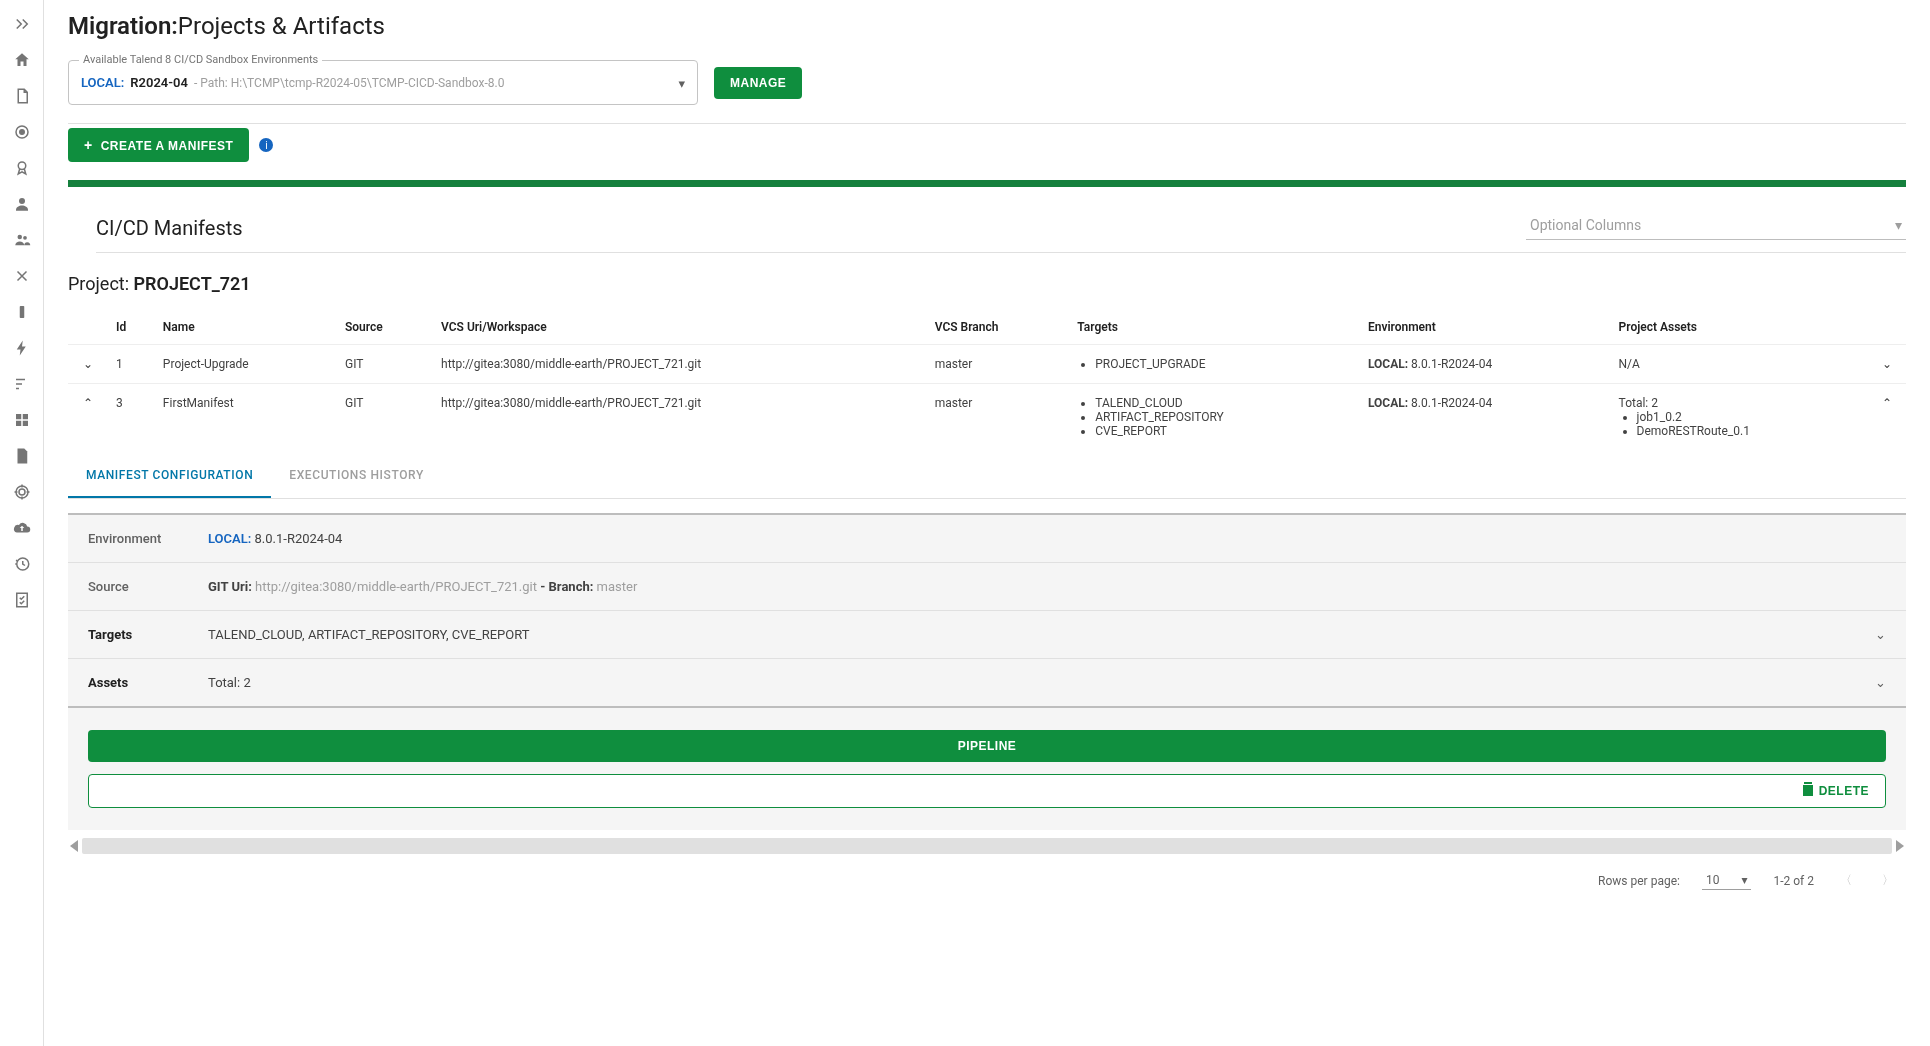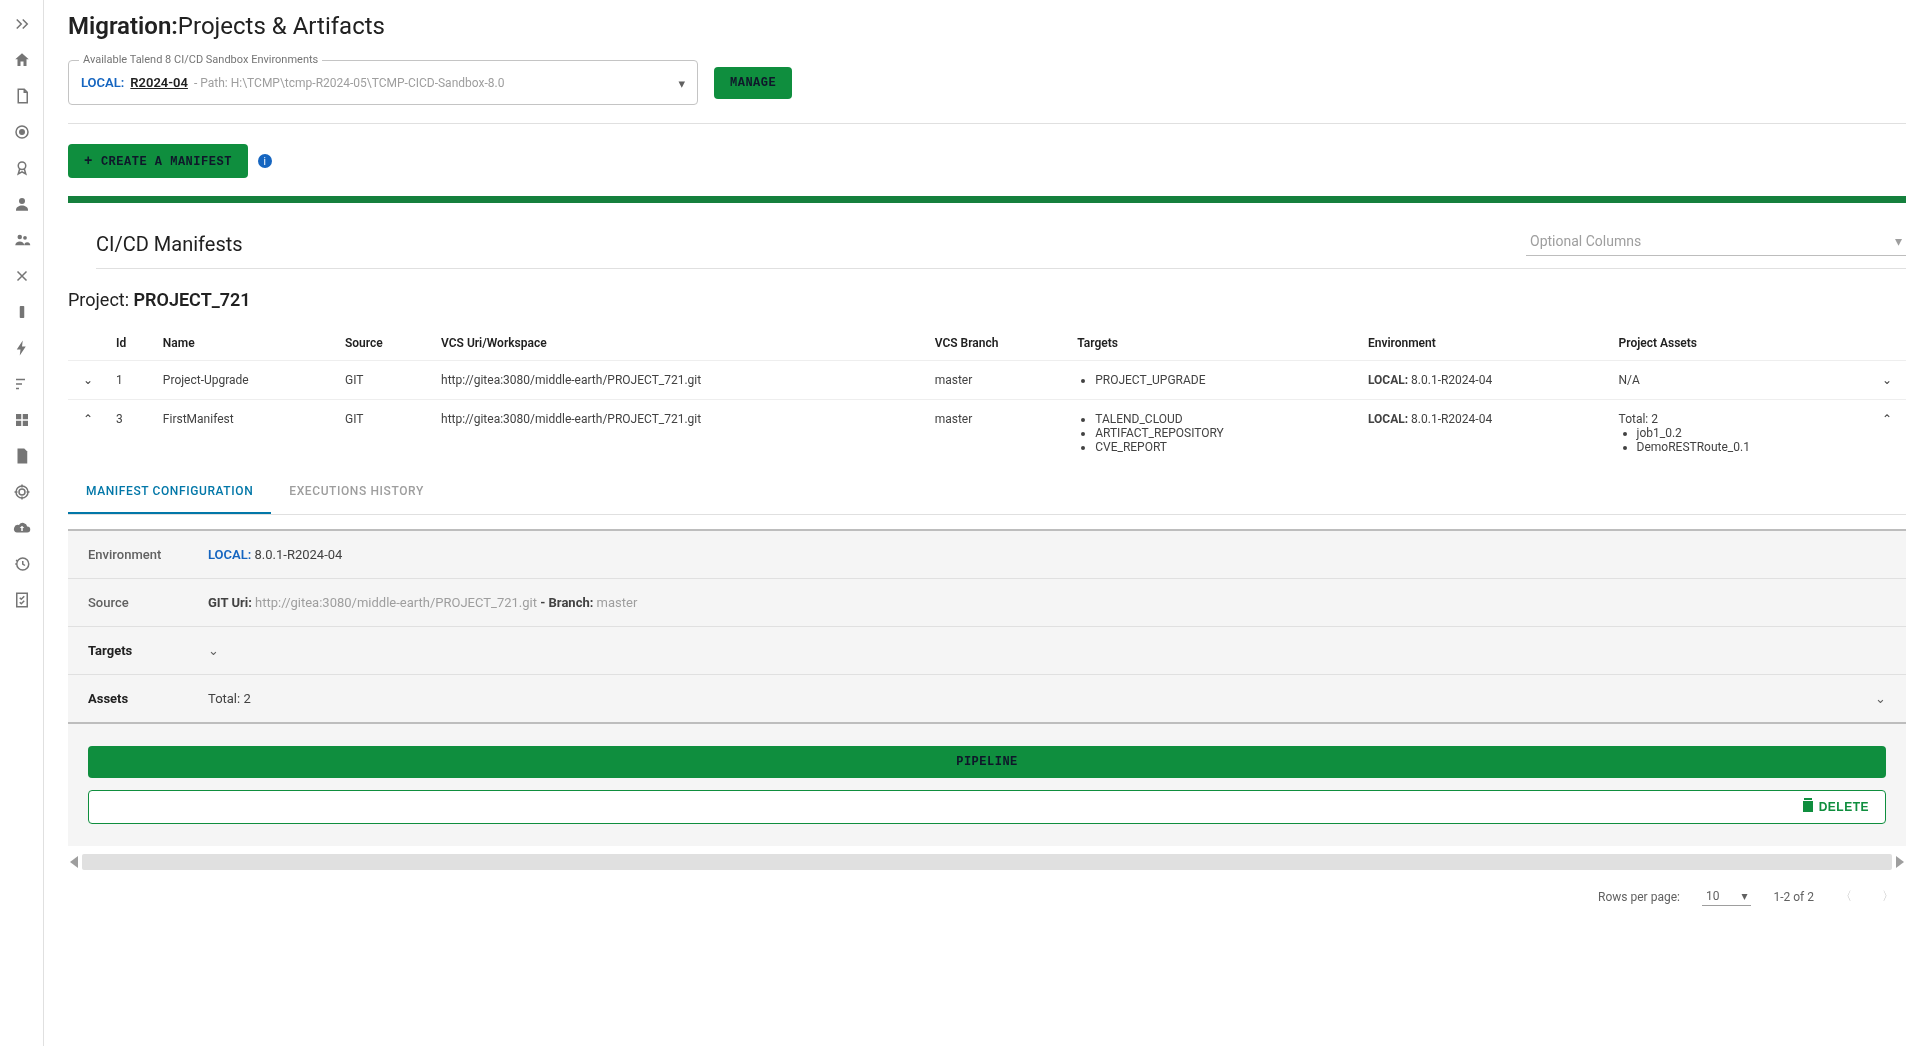--- a/index.html
+++ b/index.html
@@ -8,30 +8,30 @@
 .layout { display: flex; height: 100vh; }
 .sidebar { width: 44px; background: #fff; border-right: 1px solid #e0e0e0; display: flex; flex-direction: column; align-items: center; padding-top: 8px; gap: 4px; }
 .sidebar-item { width: 32px; height: 32px; display: flex; align-items: center; justify-content: center; color: #757575; cursor: pointer; border-radius: 4px; }
 .sidebar-item svg { width: 18px; height: 18px; }
 
 .main { flex: 1; padding: 12px 24px 24px 24px; overflow: auto; }
 
 .page-title { font-size: 24px; font-weight: 400; margin-bottom: 20px; }
 .page-title .bold { font-weight: 600; }
 
-.env-row { display: flex; align-items: center; gap: 16px; margin-bottom: 20px; padding-bottom: 18px; border-bottom: 1px solid #e0e0e0;}
+.env-row { display: flex; align-items: center; gap: 16px; margin-bottom: 4px; padding-bottom: 18px; border-bottom: 1px solid #e0e0e0;}
 .env-select { position: relative; border: 1px solid #c4c4c4; border-radius: 4px; padding: 14px 40px 14px 12px; width: 630px; }
 .env-select-label { position: absolute; top: -8px; left: 10px; background: #fff; padding: 0 4px; font-size: 11px; color: #757575; }
 .env-select-value { font-size: 13px; display:flex; align-items:baseline; gap:6px;}
 .env-local { color: #1565c0; font-weight: 600; }
-.env-ver { font-weight: 600; text-decoration: underline; }
+.env-ver { font-weight: 600; }
 .env-path { color: #9e9e9e; font-size: 12px; }
 .env-caret { position: absolute; right: 12px; top: 50%; transform: translateY(-50%); color:#616161;}
 .btn { border: none; border-radius: 4px; padding: 9px 16px; font-size: 12px; font-weight: 600; letter-spacing: 0.5px; cursor: pointer; text-transform: uppercase; }
-.btn-green { background: #0f8e3e; color: #0f172a; font-family: Liberation Mono, monospace; }
+.btn-green { background: #0f8e3e; color: #ffffff; }
 .btn-outline-green { background:#fff; border:1px solid #0f8e3e; color:#0f8e3e;text-align:right; }
 
 .create-row { display: flex; align-items: center; gap: 10px; margin-bottom: 24px; padding-bottom: 18px; border-bottom:7px solid #15803d;}
 .info-icon { width: 14px; height:14px; border-radius:50%; background:#1565c0; color:#fff; font-size:10px; display:inline-flex; align-items:center; justify-content:center;}
 
 .manifests-header { display:flex; justify-content:space-between; align-items:flex-end; border-bottom:1px solid #e0e0e0; padding-bottom:12px; margin-bottom:20px;margin-left:28px;}
 .manifests-title { font-size:20px; font-weight:400; }
 .optional-cols { color:#9e9e9e; font-size:14px; width: 380px; border-bottom:1px solid #bdbdbd; padding:6px 24px 6px 4px; position:relative; }
 .optional-cols .caret { position:absolute; right:4px; top:50%; transform:translateY(-50%);}
 
@@ -287,20 +287,21 @@
         <div class="detail-value">
           <b>GIT Uri:</b>
           <span class="muted">http://gitea:3080/middle-earth/PROJECT_721.git</span>
           <span class="muted"> </span>
           <b>- Branch:</b>
           <span class="muted">master</span>
         </div>
       </div>
       <div class="detail-row">
         <div class="detail-label bold">Targets</div>
+        <div class="detail-value">TALEND_CLOUD, ARTIFACT_REPOSITORY, CVE_REPORT</div>
         <div class="acc-caret">⌄</div>
       </div>
       <div class="detail-row">
         <div class="detail-label bold">Assets</div>
         <div class="detail-value">Total: 2</div>
         <div class="acc-caret">⌄</div>
       </div>
     </div>
 
     <div class="action-buttons" style="background:#f5f5f5;flex-direction:column;">

